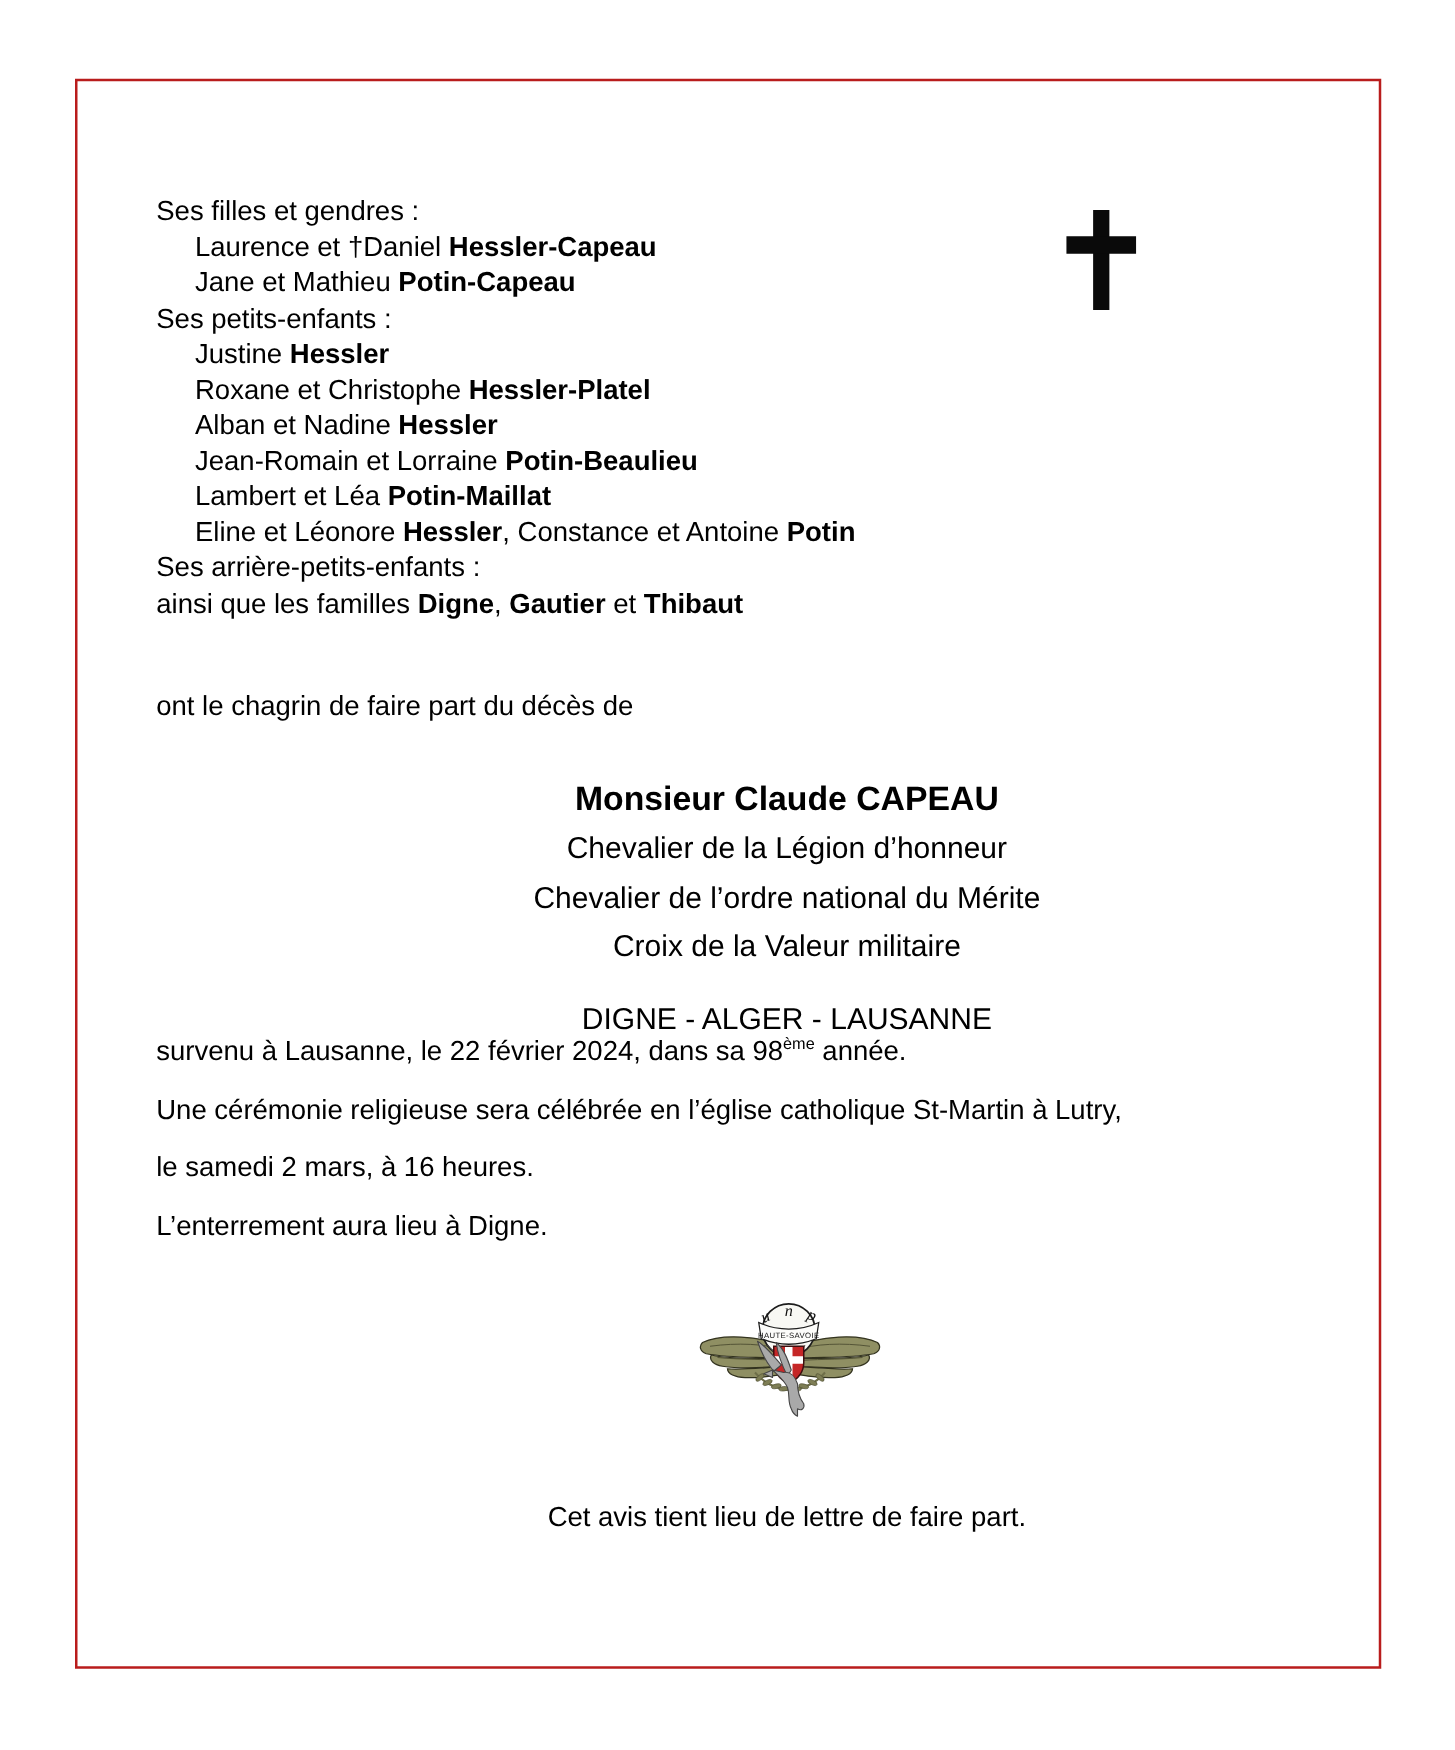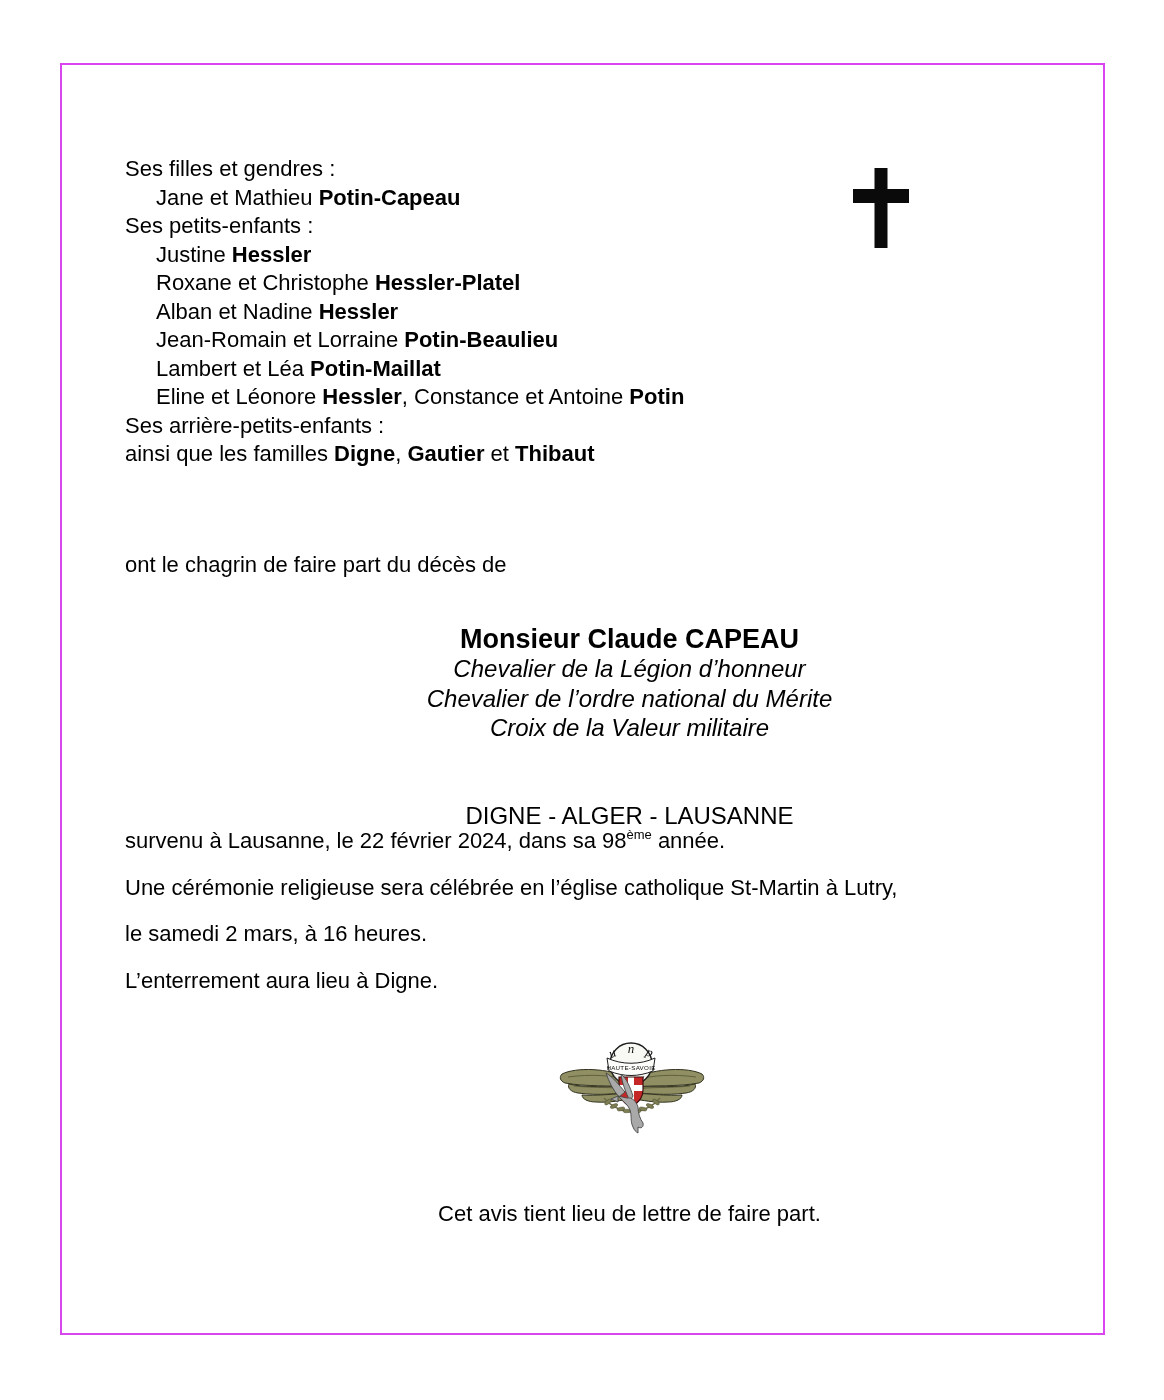--- a/index.html
+++ b/index.html
@@ -3,51 +3,52 @@
 <meta charset="utf-8">
 <style>
   html,body{margin:0;padding:0;}
   body{
     width:1164px;height:1400px;background:#ffffff;position:relative;
     font-family:"Liberation Sans","DejaVu Sans",sans-serif;color:#000;
     -webkit-font-smoothing:antialiased;
   }
   .sheet{
     position:absolute;left:60px;top:63px;width:1045px;height:1272px;
-    border:2px solid #d946ef;box-sizing:border-box;background:#fff;
+    border:2px solid #b91c1c;box-sizing:border-box;background:#fff;
   }
   .cross{position:absolute;left:791px;top:103px;width:56px;height:80px;}
   .family{position:absolute;left:63px;top:90px;font-size:22px;line-height:28.5px;white-space:nowrap;}
   .fline.indent{padding-left:31px;}
   .b{font-weight:bold;}
   .chagrin{position:absolute;left:63px;top:486px;font-size:22px;line-height:28.5px;white-space:nowrap;}
   .centercol{position:absolute;left:96px;right:2px;text-align:center;}
   .nameblock{top:560px;line-height:29.3px;}
   .dname{font-size:27px;font-weight:bold;}
-  .honor{font-size:24px;font-style:italic;}
+  .honor{font-size:24px;margin-top:10px;}
   .digne{top:700px;font-size:24px;line-height:28px;margin-top:37px;}
   .details{position:absolute;left:63px;top:753px;font-size:22px;white-space:nowrap;}
   .dline{height:46.5px;line-height:46.5px;}
   .dline sup{font-size:13px;line-height:0;position:relative;top:-1px;vertical-align:super;}
   .closing{top:1135px;font-size:22px;line-height:28px;}
   .logo{position:absolute;left:494px;top:977px;width:152px;height:95px;}
   .logo text{user-select:none;}
 </style>
 </head>
 <body>
 
 <div class="sheet">
 
   <svg class="cross" viewBox="0 0 56 80" aria-hidden="true">
     <rect x="21.5" y="0" width="13" height="80" fill="#0a0a0a"></rect>
     <rect x="0" y="21" width="56" height="14" fill="#0a0a0a"></rect>
   </svg>
 
   <div class="family">
       <div class="fline"><span>Ses filles et gendres :</span></div>
+      <div class="fline indent"><span>Laurence et †Daniel </span><span class="b">Hessler-Capeau</span></div>
       <div class="fline indent"><span>Jane et Mathieu </span><span class="b">Potin-Capeau</span></div>
       <div class="fline"><span>Ses petits-enfants :</span></div>
       <div class="fline indent"><span>Justine </span><span class="b">Hessler</span></div>
       <div class="fline indent"><span>Roxane et Christophe </span><span class="b">Hessler-Platel</span></div>
       <div class="fline indent"><span>Alban et Nadine </span><span class="b">Hessler</span></div>
       <div class="fline indent"><span>Jean-Romain et Lorraine </span><span class="b">Potin-Beaulieu</span></div>
       <div class="fline indent"><span>Lambert et Léa </span><span class="b">Potin-Maillat</span></div>
       <div class="fline indent"><span>Eline et Léonore </span><span class="b">Hessler</span><span>, Constance et Antoine </span><span class="b">Potin</span></div>
       <div class="fline"><span>Ses arrière-petits-enfants :</span></div>
       <div class="fline"><span>ainsi que les familles </span><span class="b">Digne</span><span>, </span><span class="b">Gautier</span><span> et </span><span class="b">Thibaut</span></div>

